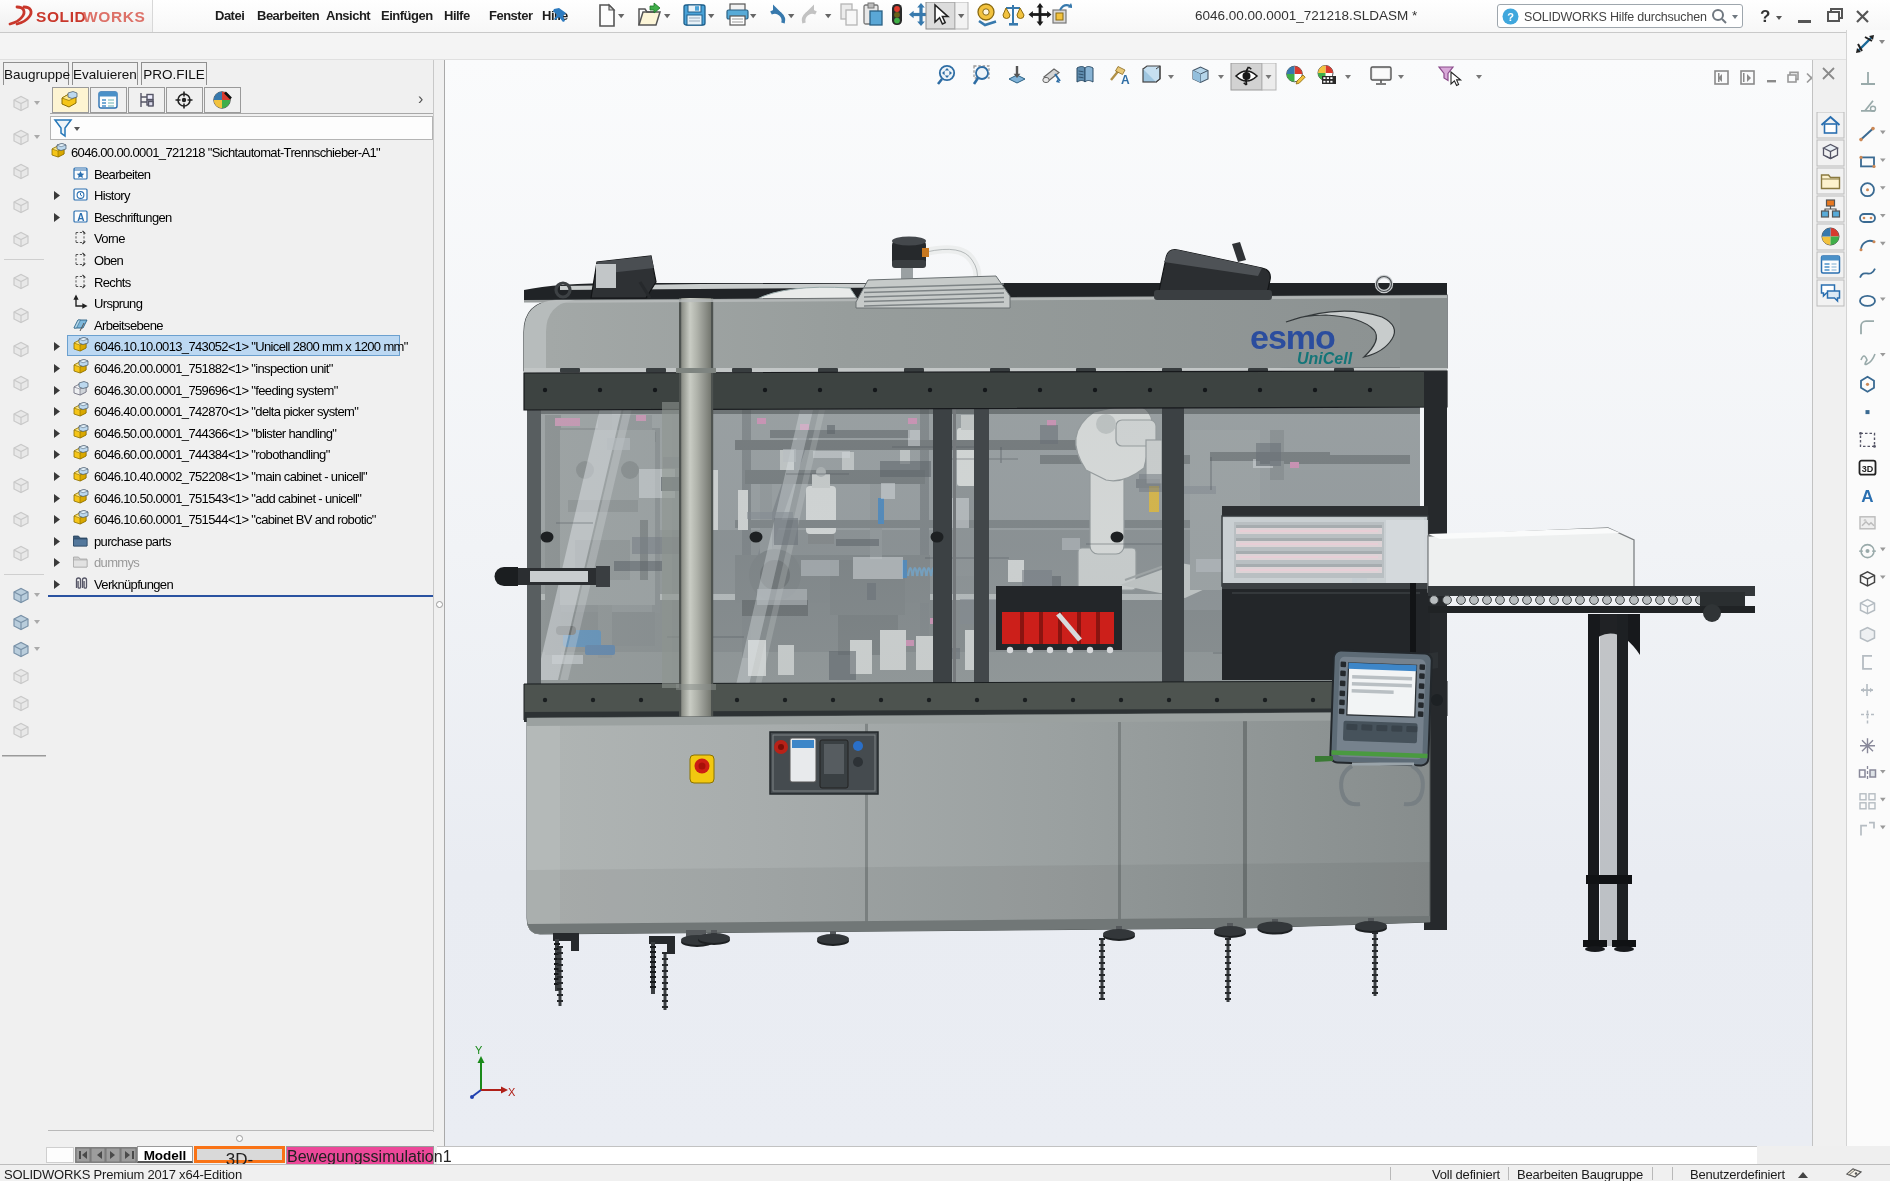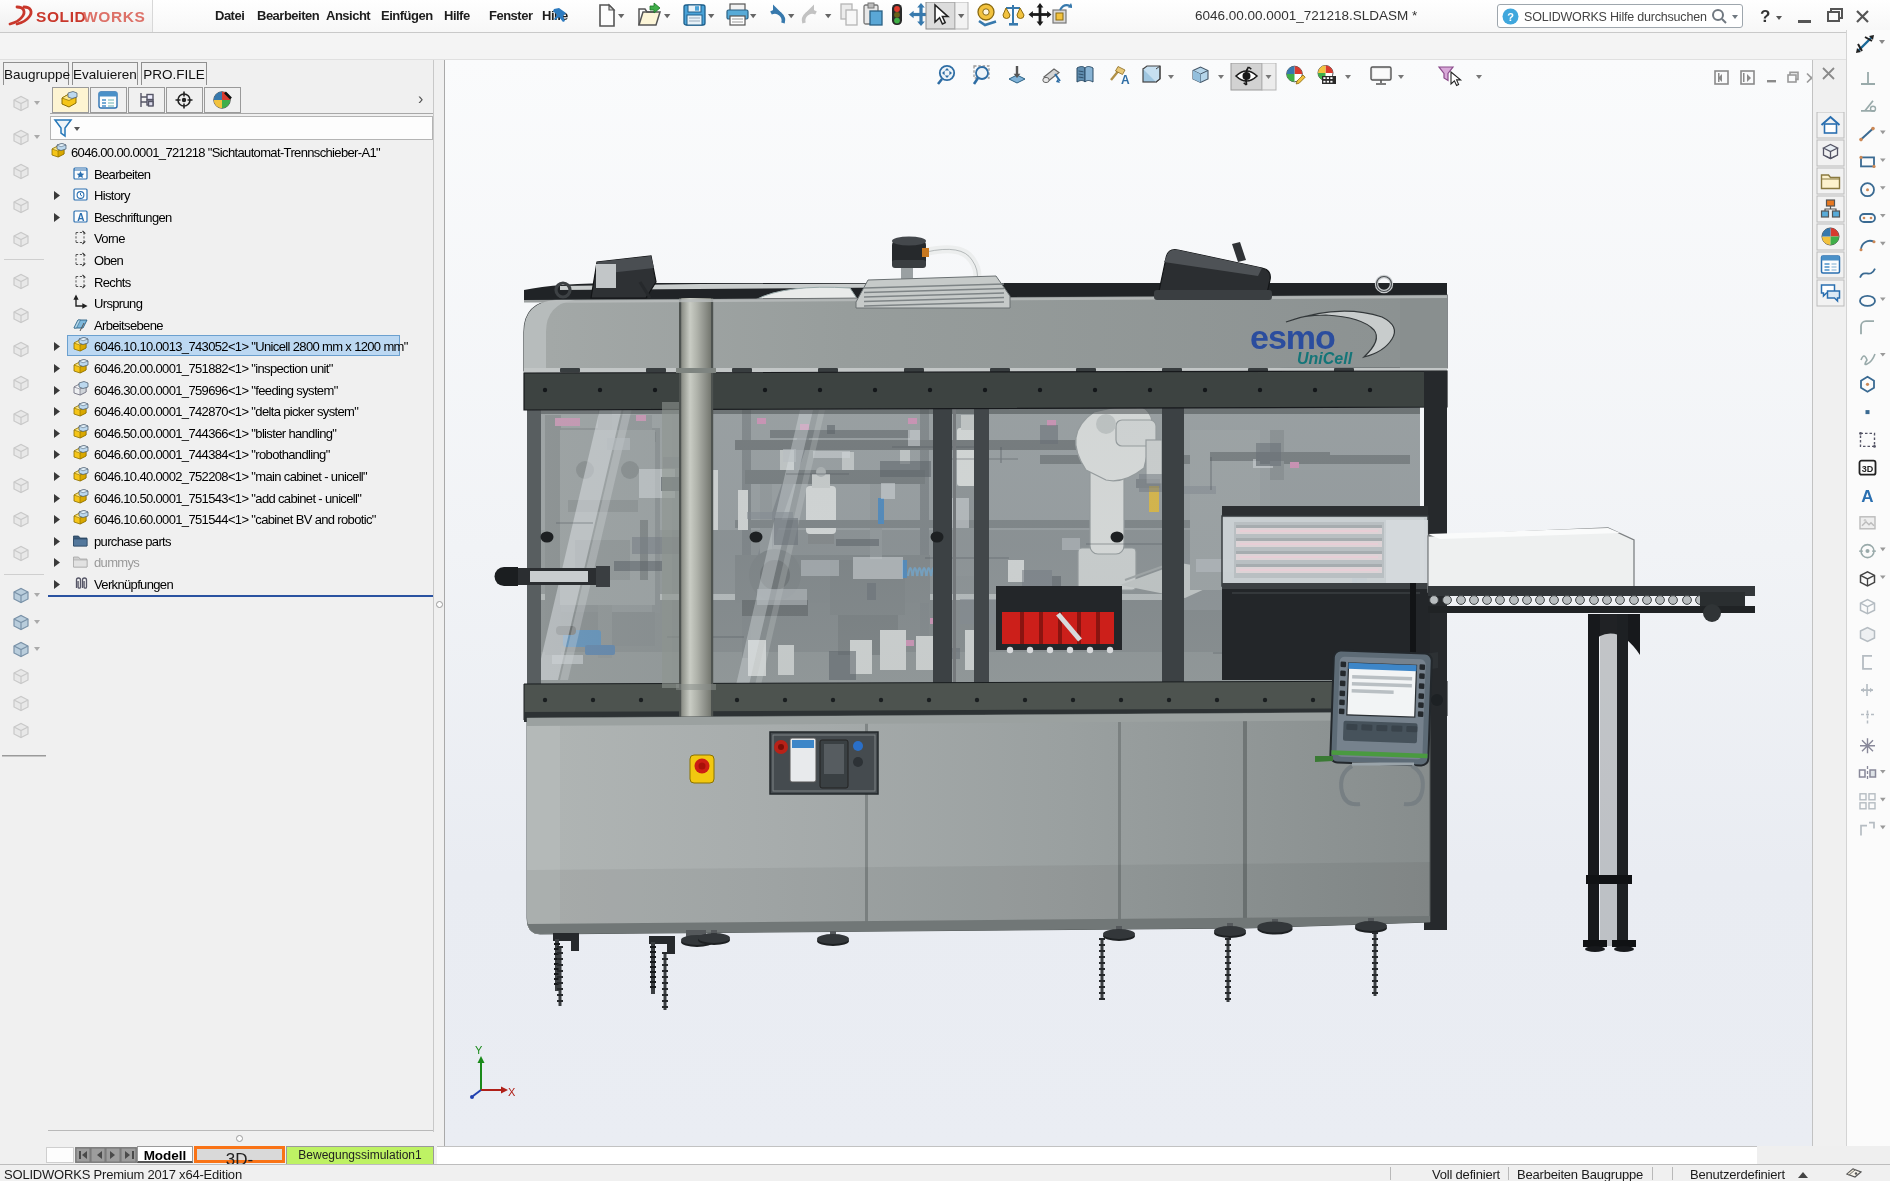--- a/index.html
+++ b/index.html
@@ -1551,21 +1551,21 @@
       <rect x="46" y="1" width="15" height="14" fill="#9d9d9d" stroke="#777"></rect>
       <g fill="#4a4a4a">
         <path d="M6 4 v8 l-2 0 0-8 z M12 4 l-5 4 5 4 z"></path>
         <path d="M27 4 l-5 4 5 4 z"></path>
         <path d="M35 4 l5 4 -5 4 z"></path>
         <path d="M50 4 l5 4 -5 4 z M57 4 v8 h2 v-8 z"></path>
       </g>
     </svg>
     <div class="abs" style="left:137px; top:0px; width:56px; height:17px; background:#fff; border:1px solid #9a9a9a; border-bottom:2px solid #555; text-align:center; font-size:13.5px; font-weight:700; padding-top:1px;">Modell</div>
     <div class="abs" style="left:194px; top:0px; width:91px; height:17px; background:#d9d9d9; border:3px solid #f97316; text-align:center; font-size:17px; color:#222; padding-top:1px;">3D-Ansichten</div>
-    <div class="abs" style="left:286px; top:0px; width:148px; height:24px; background:#bef264; border:1px solid #9a9a9a; text-align:center; font-size:12px; color:#222; padding-top:1px;">Bewegungssimulation1</div>
+    <div class="abs" style="left:286px; top:0px; width:148px; height:24px; background:#ec4899; border:1px solid #9a9a9a; text-align:center; font-size:16px; color:#222; padding-top:1px;">Bewegungssimulation1</div>
     <div class="abs" style="left:437px; top:0px; width:1320px; height:1px; background:#c2c2c2;"></div>
   </div>
 
   <div id="statusbar">
     <div class="abs" style="left:4px; top:2px;">SOLIDWORKS Premium 2017 x64-Edition</div>
     <div class="sdiv" style="left:1390px;"></div>
     <div class="abs" style="left:1432px; top:2px;">Voll definiert</div>
     <div class="sdiv" style="left:1508px;"></div>
     <div class="abs" style="left:1517px; top:2px;">Bearbeiten Baugruppe</div>
     <div class="sdiv" style="left:1652px;"></div>

